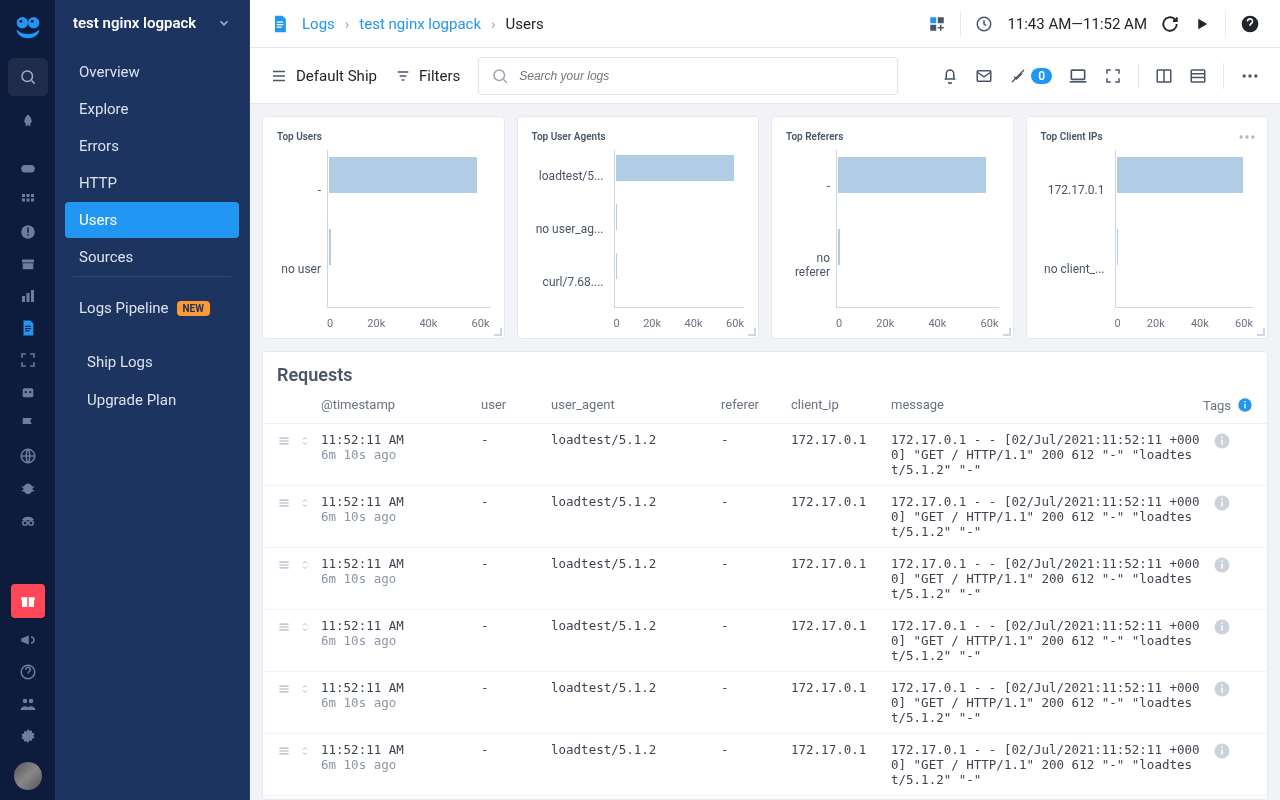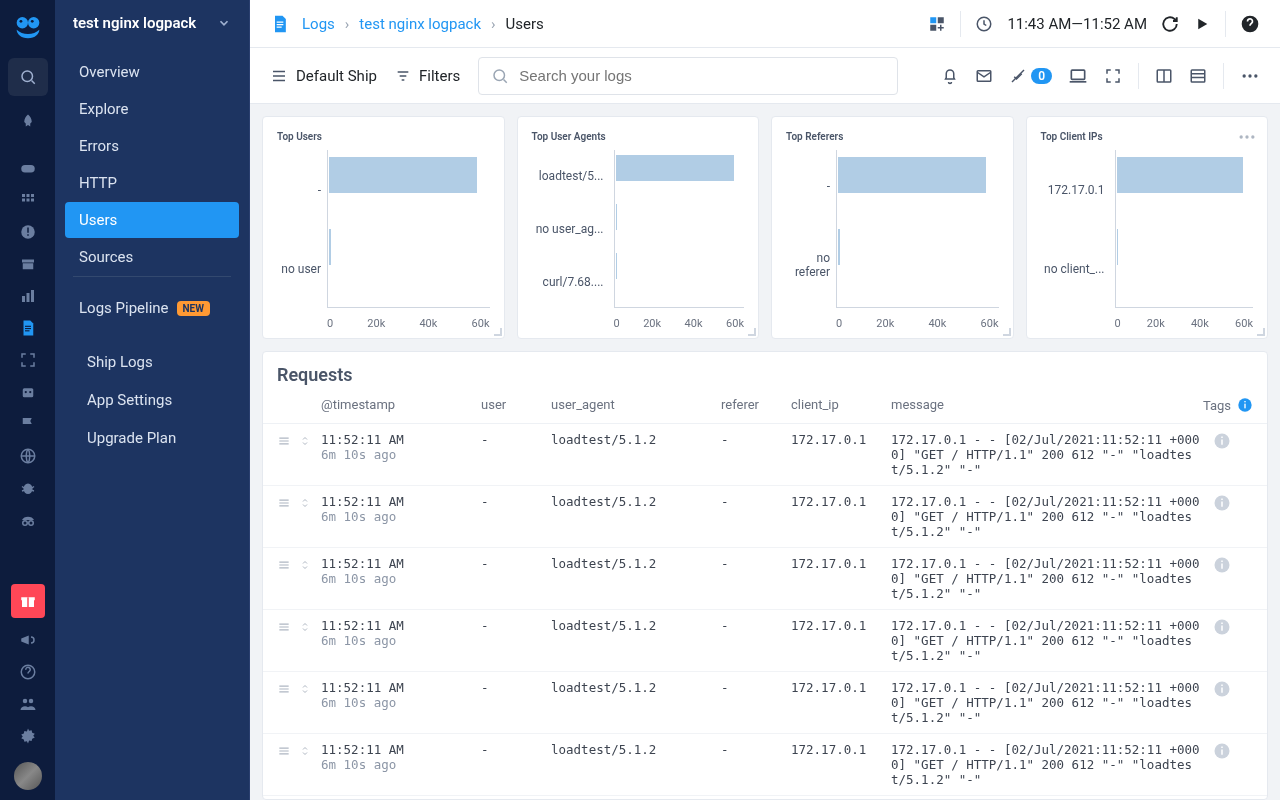--- a/index.html
+++ b/index.html
@@ -36,21 +36,21 @@
   .crumb-link { color:#2196f3; cursor:pointer; }
   .crumb-sep { color:#9aa5b3; }
   .crumb-cur { color:#212529; }
   .tb-right { margin-left:auto; display:flex; align-items:center; gap:14px; color:#4a5568; }
   .vdiv { width:1px; height:26px; background:#e5e9ef; }
   .time-text { font-size:15px; color:#212529; }
 
   .toolbar { height:56px; display:flex; align-items:center; padding:0 20px; gap:18px; border-bottom:1px solid #e5e9ef; }
   .tb-btn { display:flex; align-items:center; gap:8px; color:#212529; font-size:15px; cursor:pointer; }
   .searchbox { flex:1; display:flex; align-items:center; gap:10px; border:1px solid #dfe3e9; border-radius:4px; padding:0 12px; height:38px; color:#9aa5b3; max-width:420px; }
-  .searchbox input { border:none; outline:none; font-size:15px; flex:1; background:transparent; }
+  .searchbox input { border:none; outline:none; font-size:12px; flex:1; background:transparent;font-style:italic; }
   .tool-icons { margin-left:auto; display:flex; align-items:center; gap:16px; color:#4a5568; }
   .pill { background:#2196f3; color:#fff; border-radius:10px; font-size:12px; padding:1px 7px; font-weight:600; }
 
   .content { flex:1; padding:12px 12px 0; background:#f1f3f6; display:flex; flex-direction:column; gap:12px; overflow:hidden; }
   .cards { display:flex; gap:12px; }
   .card { flex:1; background:#fff; border:1px solid #e5e9ef; border-radius:4px; padding:14px 14px 8px; position:relative; min-width:0; }
   .card-title { font-size:10px; font-weight:600; color:#4a5568; margin-bottom:8px; }
   .card-menu { position:absolute; top:10px; right:10px; color:#aeb6c2; }
   .chart { position:relative; height:180px; }
   .y-labels { position:absolute; left:0; top:0; bottom:22px; width:78px; display:flex; flex-direction:column; justify-content:space-around; font-size:12px; color:#4a5568; text-align:right; padding-right:6px; }
@@ -253,21 +253,20 @@
         <div class="nav-item">Sources</div>
       </div>
     <div class="sep"></div>
     <div class="pipeline">
       <span>Logs Pipeline</span>
       <span class="badge-new">NEW</span>
     </div>
     <div style="height:14px"></div>
     <div id="sidebar-links">
         <div class="sidebar-link">Ship Logs</div>
-        <div class="sidebar-link">App Settings</div>
         <div class="sidebar-link">Upgrade Plan</div>
       </div>
   </div>
 
   <div class="main">
 
     <div class="topbar">
       <span>
           <svg width="20" height="20" viewBox="0 0 24 24" fill="#2196f3">
             <path d="M6 2h9l4 4v16H6z"></path>

